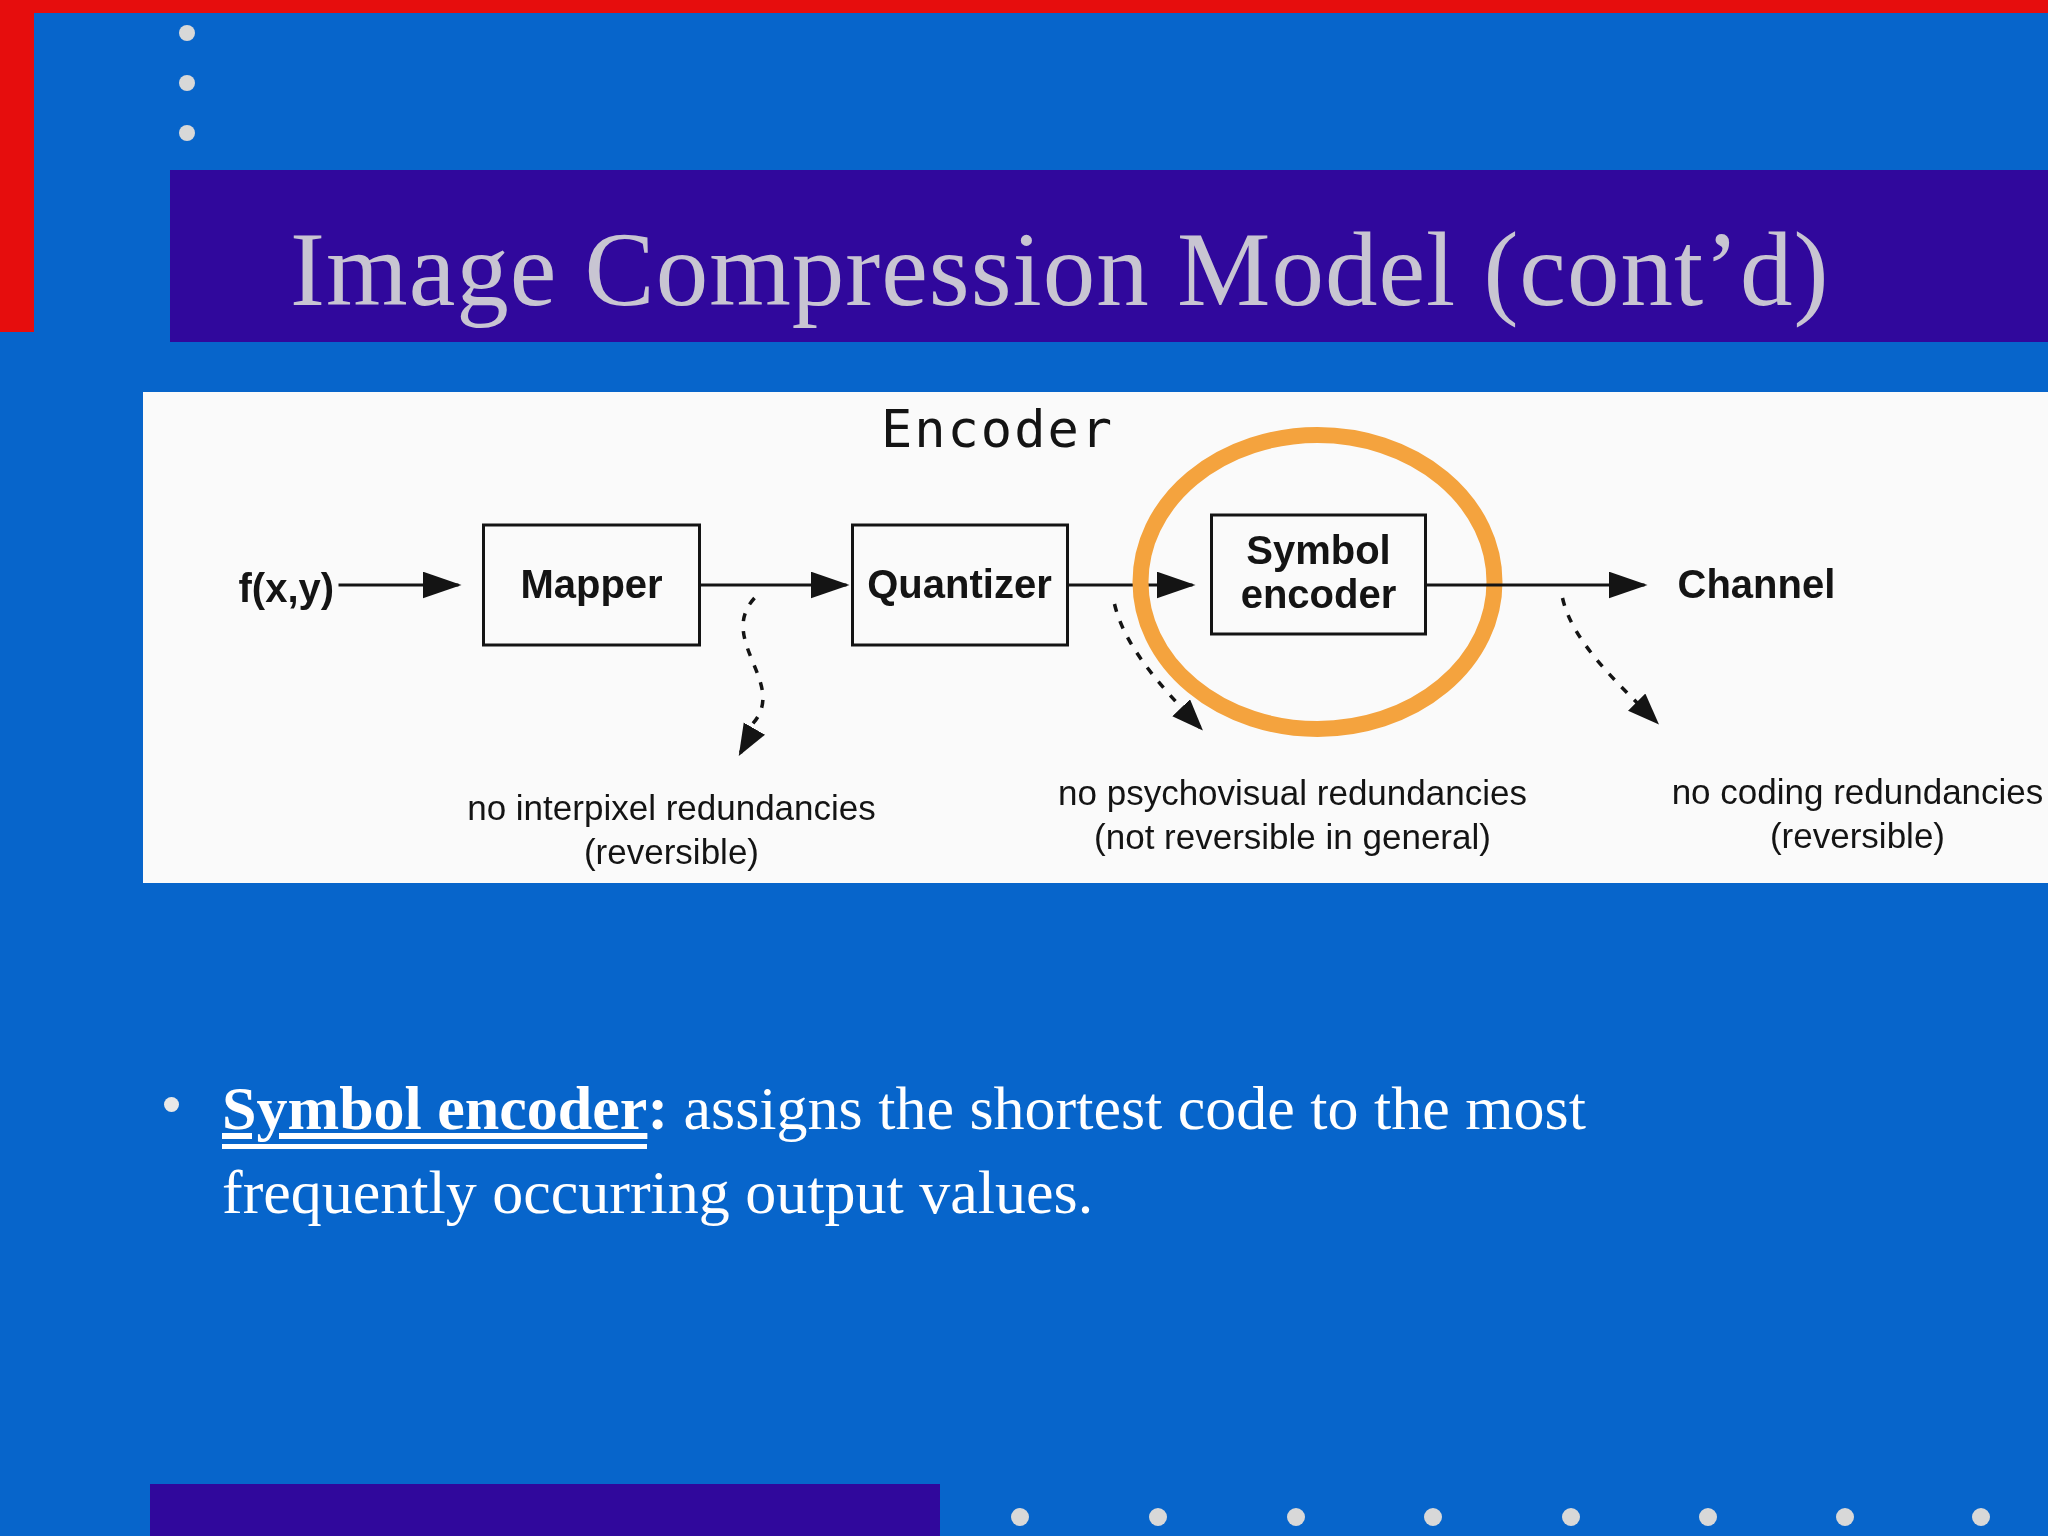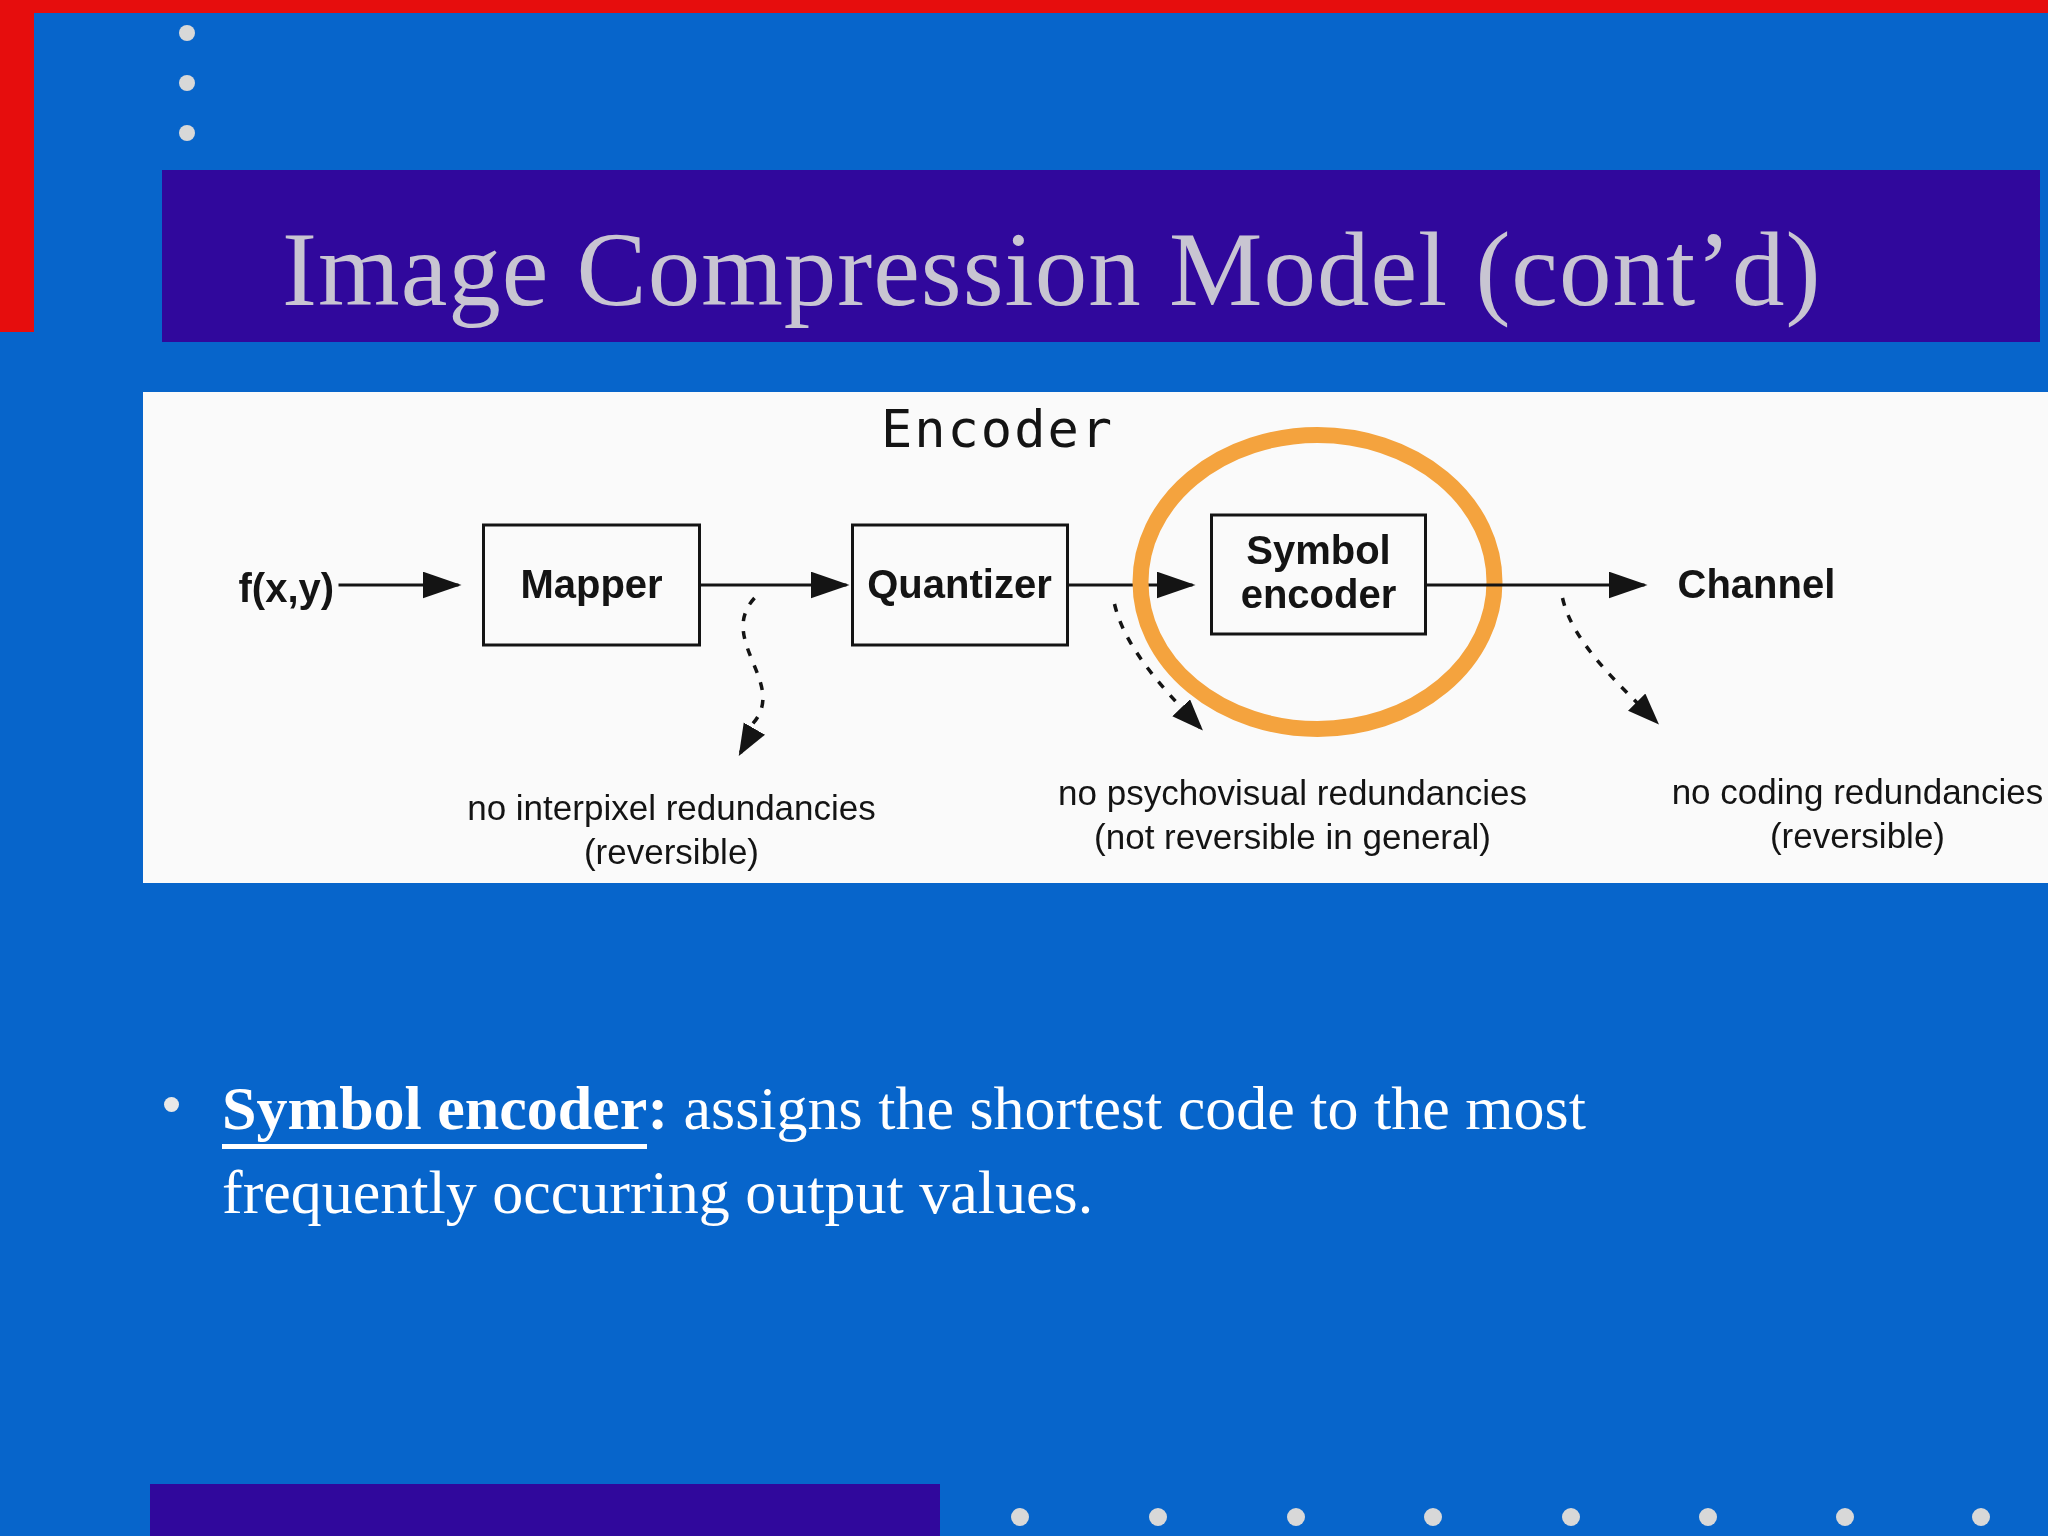--- a/index.html
+++ b/index.html
@@ -6,36 +6,36 @@
   .slide{position:relative;width:2048px;height:1536px;background:#0765cb;overflow:hidden;
          font-family:"Liberation Sans",sans-serif;}
   
   .red-top{position:absolute;left:0;top:0;width:2048px;height:13px;background:#e60d0d;}
   .red-left{position:absolute;left:0;top:0;width:34px;height:332px;background:#e60d0d;}
   
   .dot{position:absolute;border-radius:50%;background:#d8d8d8;}
   .dot.top{width:16px;height:16px;left:179px;}
   .dot.bottom{width:18px;height:18px;top:1508px;}
   
-  .title-bar{position:absolute;left:162px;top:170px;width:1878px;height:172px;background:#30089c;}
+  .title-bar{position:absolute;left:170px;top:170px;width:1878px;height:172px;background:#30089c;}
   .title-bar h1{margin:0;padding:0 0 0 120px;position:relative;top:14px;
     font-family:"Liberation Serif",serif;font-weight:400;
     font-size:105px;line-height:172px;color:#c8c5d2;letter-spacing:1px;white-space:nowrap;}
   
   .panel{position:absolute;left:143px;top:392px;width:2038px;height:491px;background:#fafafa;}
   .panel svg{position:absolute;left:0;top:0;width:100%;height:100%;}
   .dtext{font-family:"Liberation Sans",sans-serif;fill:#141414;}
   .dbold{font-weight:bold;font-size:40px;}
   .dnote{font-size:35px;}
   .dmono{font-family:"DejaVu Sans Mono","Liberation Mono",monospace;font-size:52px;fill:#141414;letter-spacing:2px;}
   
   .bullet-marker{position:absolute;left:164px;top:1097px;width:15px;height:15px;border-radius:50%;background:#e8e8e8;}
   .bullet-text{position:absolute;left:222px;top:1066px;width:1570px;
     font-family:"Liberation Serif",serif;font-size:62px;line-height:84px;color:#ffffff;}
-  .bullet-text .lead{font-weight:bold;border-bottom:5px solid #ffffff;padding-bottom:2px;}
+  .bullet-text .lead{font-weight:bold;border-bottom:5px solid #ffffff;padding-bottom:2px;text-decoration:underline;}
   .bullet-text .colon{font-weight:bold;}
   
   .bottom-bar{position:absolute;left:150px;top:1484px;width:790px;height:52px;background:#30089c;}
 </style>
 </head>
 <body>
 
 <div class="slide">
 
   <div class="red-top"></div>

